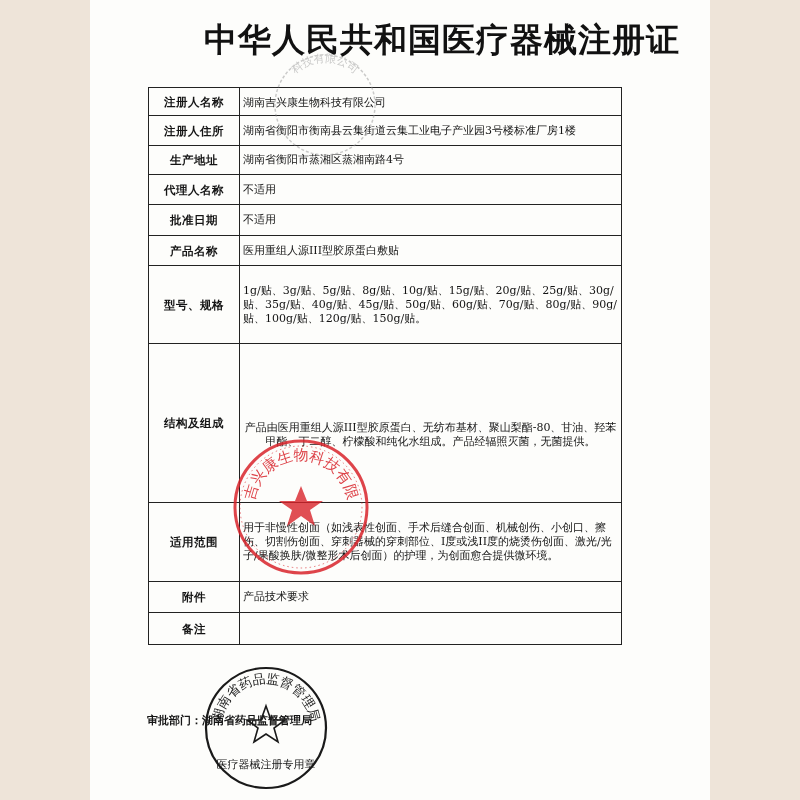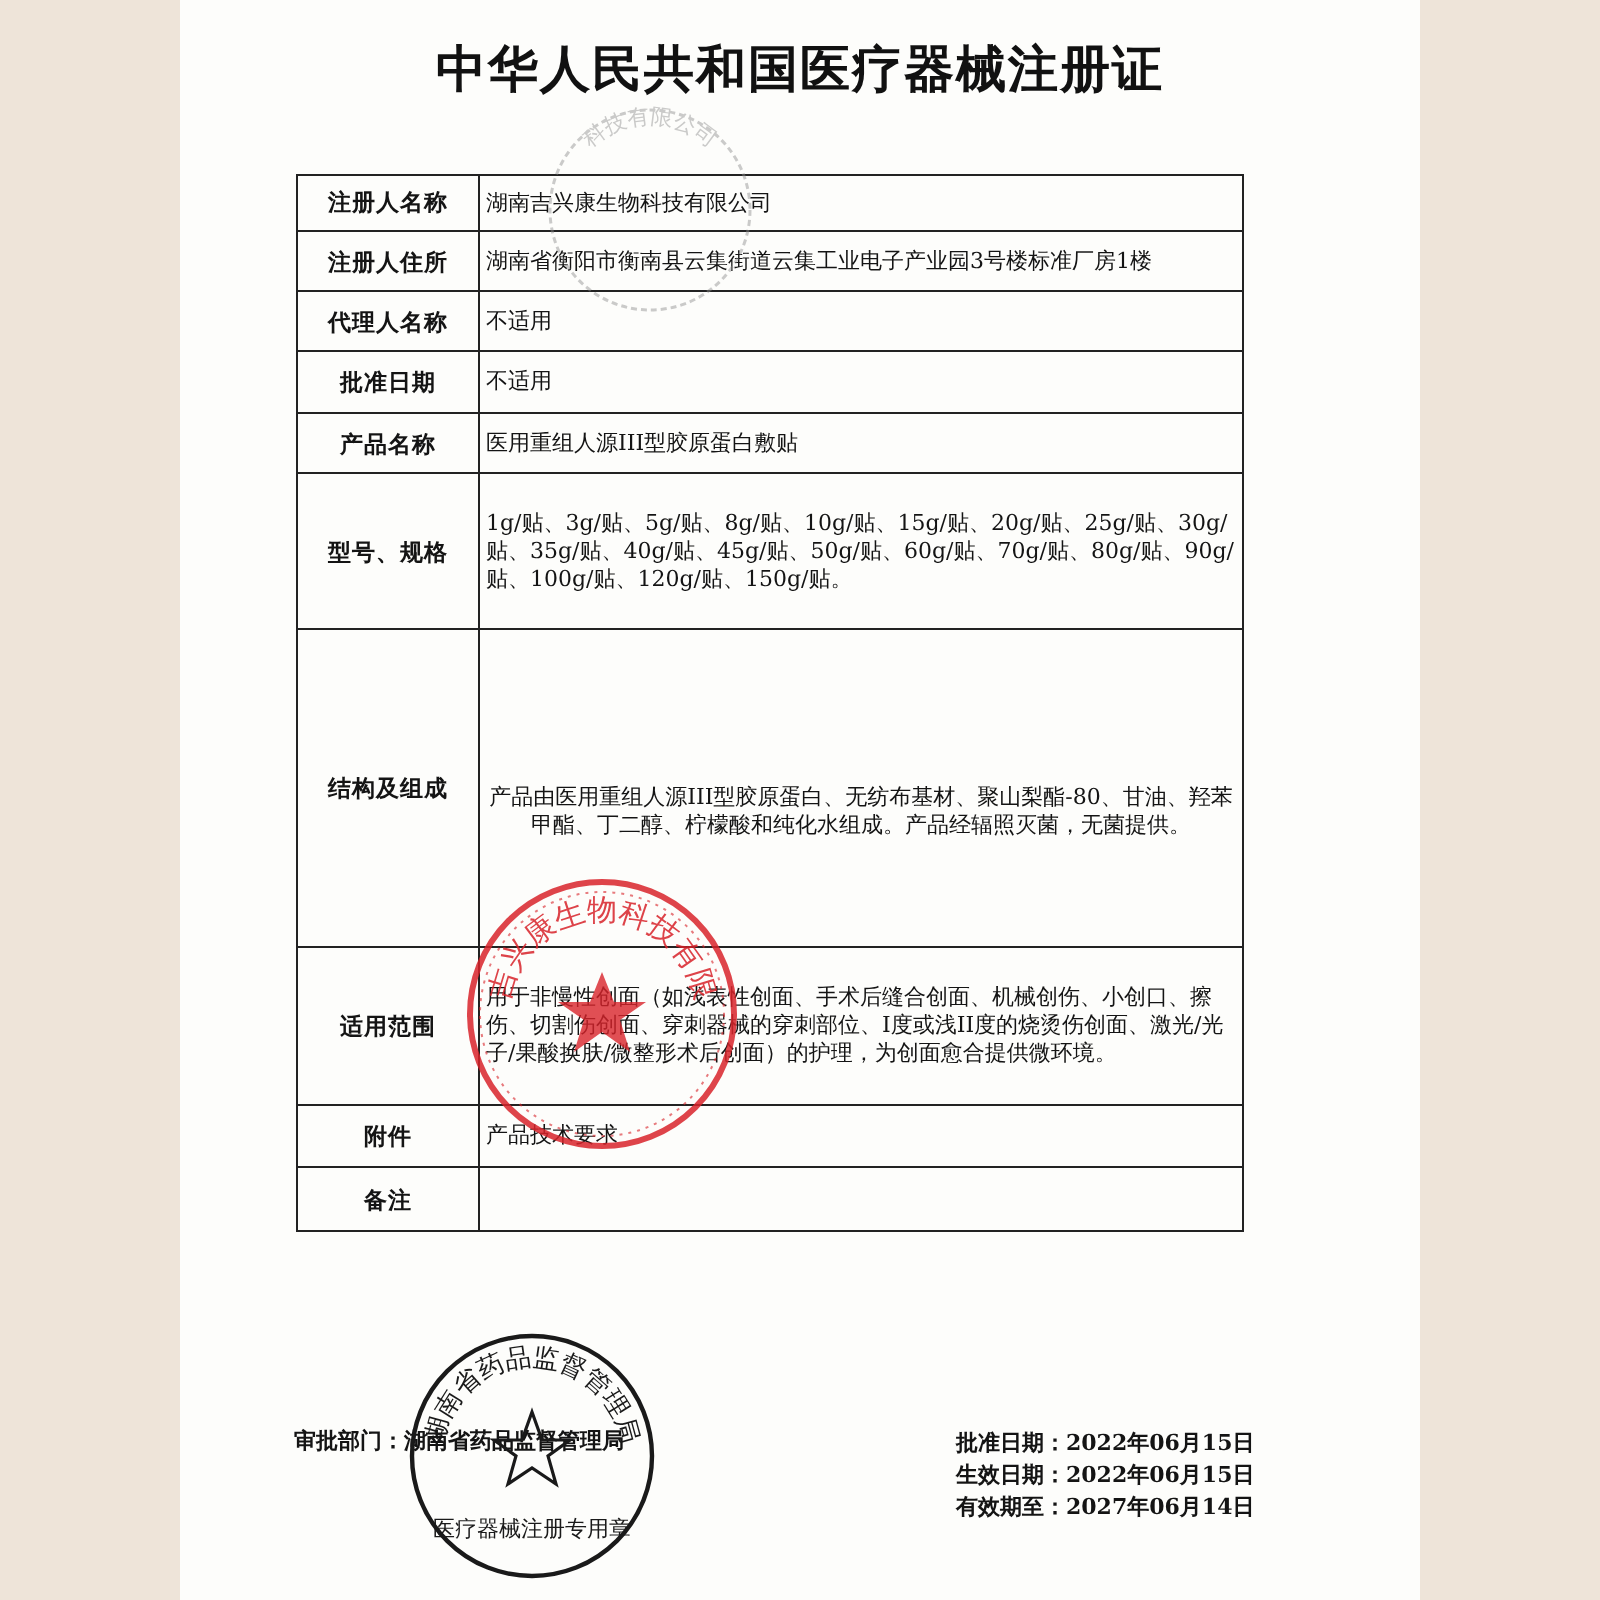--- a/index.html
+++ b/index.html
@@ -16,23 +16,24 @@
       left: 90px; top: 0;
       width: 620px; height: 800px;
       background: #FDFDFB;
     }
     .title {
       position: absolute;
       left: 0; top: 18px; width: 620px;
       text-align: center;
       font-family: "DejaVu Serif", serif;
       font-weight: bold;
-      font-size: 25px;
+      font-size: 33px;
       letter-spacing: 1px;
       color: #111;
+      padding-left: 42px;
     }
     .regno {
       position: absolute;
       left: 57px; top: 68px;
       font-size: 11px; font-weight: bold;
       font-family: "DejaVu Serif", serif;
       color: #151515;
       white-space: nowrap;
     }
     table.cert {
@@ -89,20 +90,24 @@
   <table class="cert">
     <tbody>
         <tr class="r1">
       <td class="lbl">注册人名称</td>
       <td class="val">湖南吉兴康生物科技有限公司</td>
     </tr>
     <tr class="r2">
       <td class="lbl">注册人住所</td>
       <td class="val">湖南省衡阳市衡南县云集街道云集工业电子产业园3号楼标准厂房1楼</td>
     </tr>
+    <tr class="r3">
+      <td class="lbl">生产地址</td>
+      <td class="val">湖南省衡阳市蒸湘区蒸湘南路4号</td>
+    </tr>
     <tr class="r4">
       <td class="lbl">代理人名称</td>
       <td class="val">不适用</td>
     </tr>
     <tr class="r5">
       <td class="lbl">批准日期</td>
       <td class="val">不适用</td>
     </tr>
     <tr class="r6">
       <td class="lbl">产品名称</td>
@@ -128,25 +133,20 @@
       <td class="lbl">备注</td>
       <td class="val"></td>
     </tr>
   </tbody>
     </table>
 
   <div class="footer-left">
     <span>审批部门：</span><span class="dept">湖南省药品监督管理局</span>
   </div>
 
-  <div class="dates">
-    <div><span>批准日期：</span><span>2022年06月15日</span></div>
-    <div><span>生效日期：</span><span>2022年06月15日</span></div>
-    <div><span>有效期至：</span><span>2027年06月14日</span></div>
-  </div>
 
   <div class="stamp" style="left:180px; top:50px; opacity:0.45;">
     <svg width="110" height="110" viewBox="0 0 110 110">
       <defs>
         <path id="arcFaint" d="M 12 55 A 43 43 0 0 1 98 55"></path>
       </defs>
       <circle cx="55" cy="55" r="50" fill="none" stroke="#8E8E8E" stroke-width="1.5" stroke-dasharray="3 2"></circle>
       <text font-size="11" fill="#8E8E8E" font-family="DejaVu Serif, serif">
         <textPath href="#arcFaint" startOffset="50%" text-anchor="middle">科技有限公司</textPath>
       </text>

